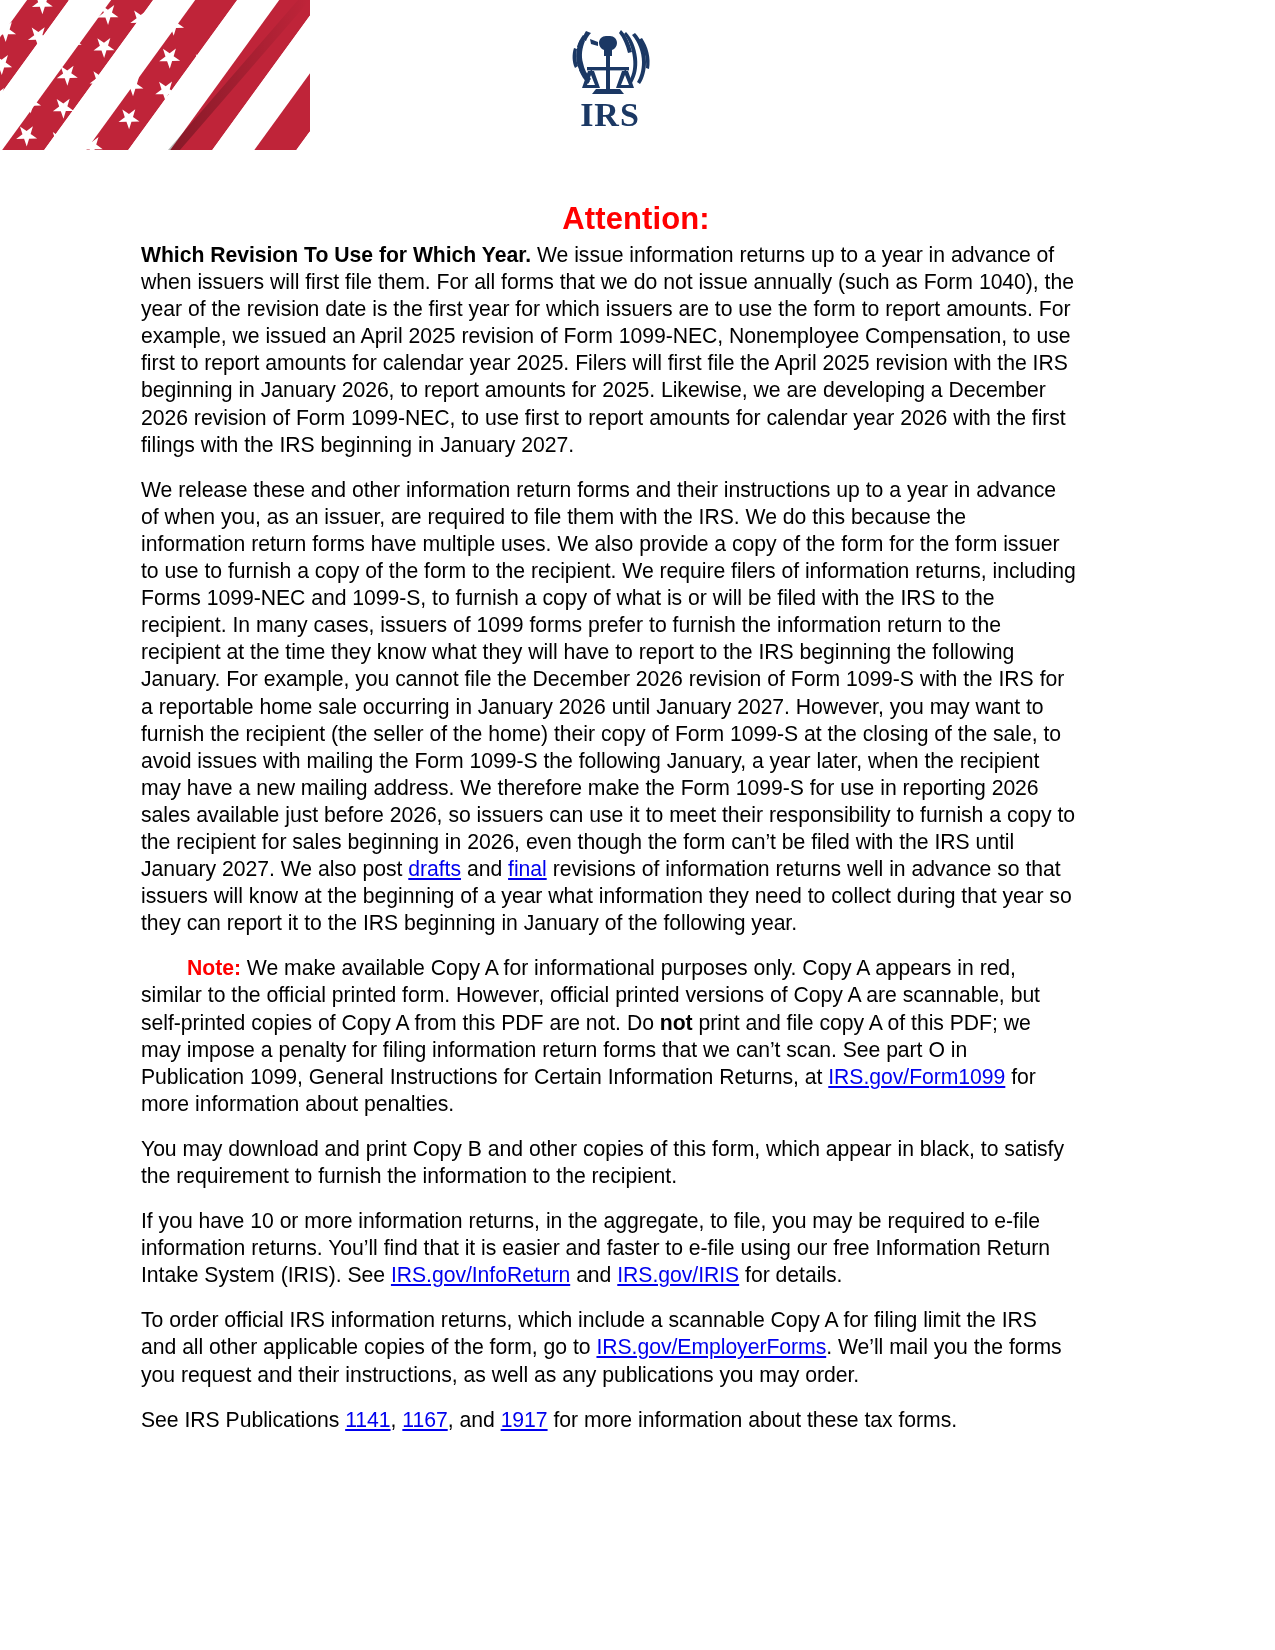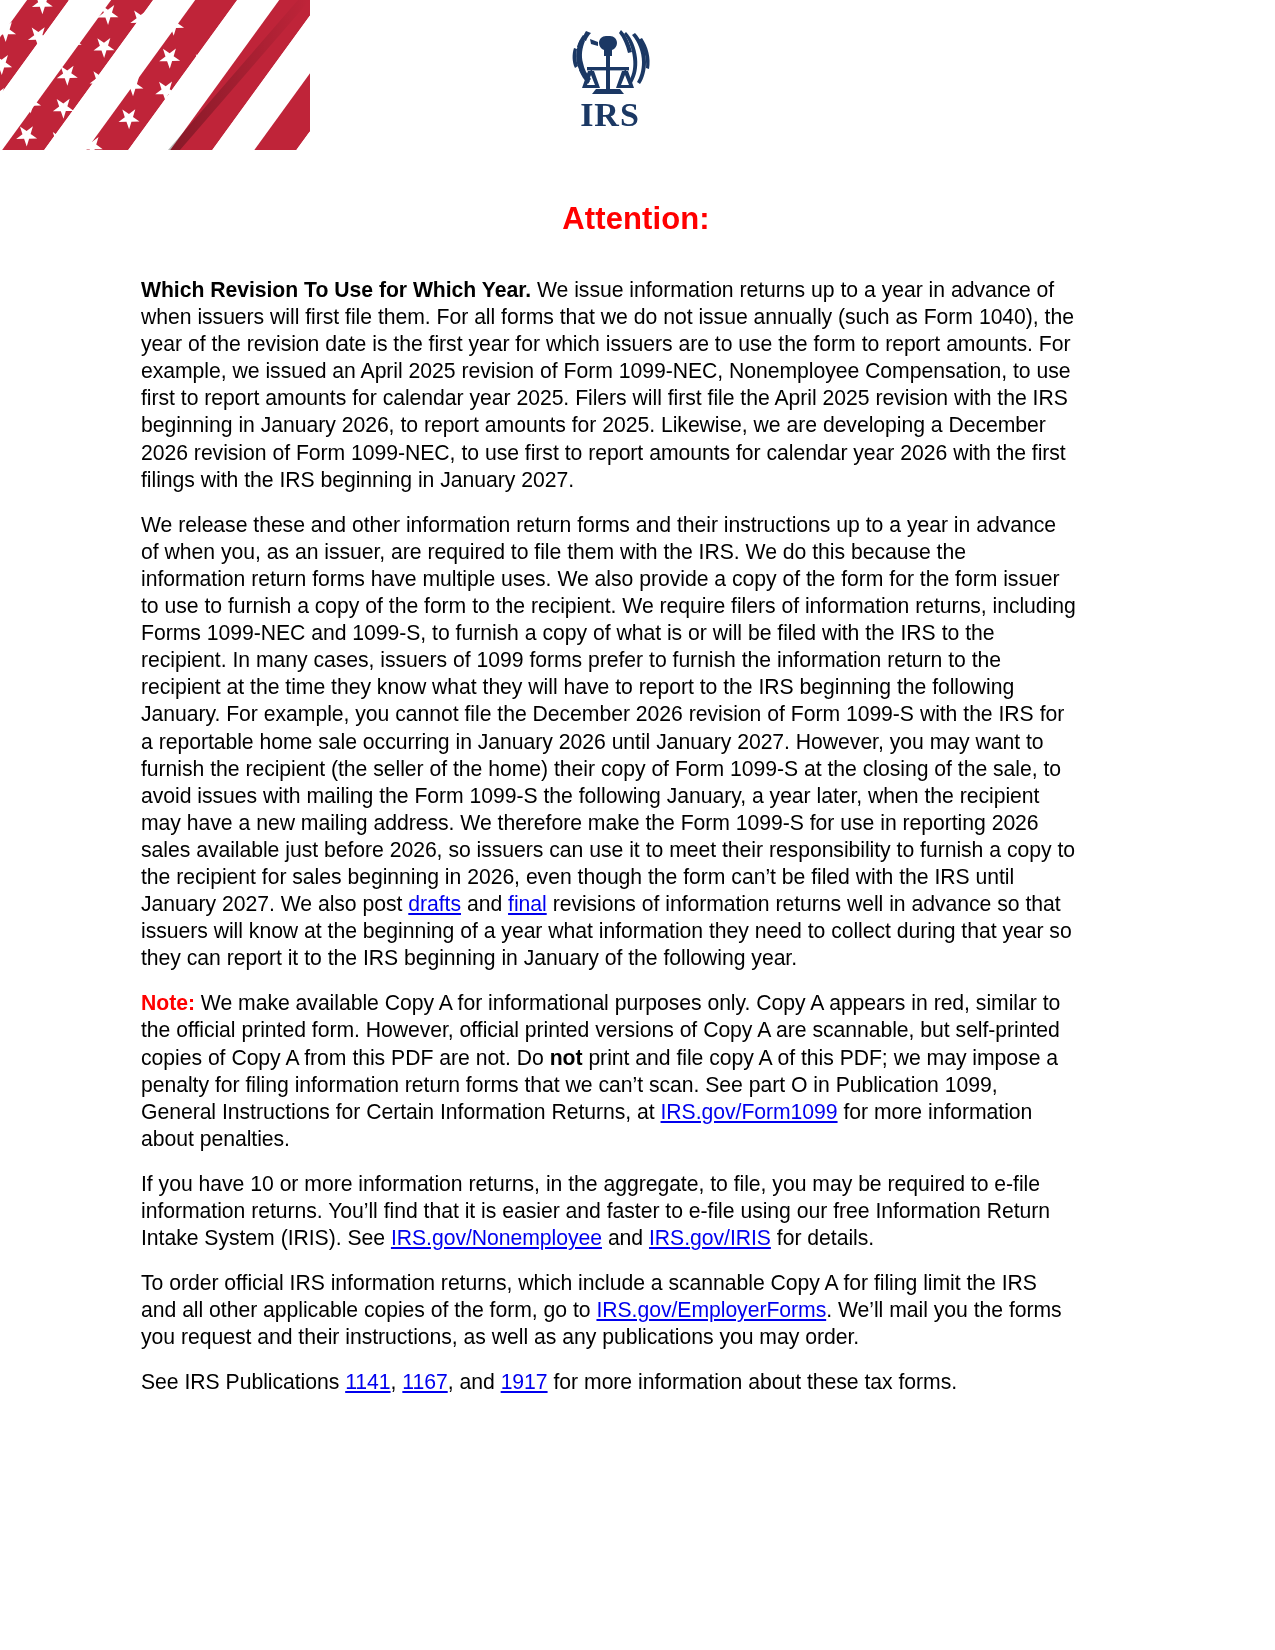--- a/index.html
+++ b/index.html
@@ -105,24 +105,24 @@
 
   p.para {
     font-size: 21.2px;
     line-height: 27.1px;
     margin: 0 0 18px 0;
     text-align: left;
     color: #000000;
     letter-spacing: -0.05px;
     word-spacing: 0.1px;
   }
-  p.first { margin-top: 39px; }
+  p.first { margin-top: 4px; }
 
   .b { font-weight: bold; }
-  .red-b { font-weight: bold; color: #ff0000; }
+  .red-b { font-weight: bold; color: #ff0000; margin-left: 46px; }
 
   a.lnk {
     color: #0000ee;
     text-underline-offset: 1.5px;
   }
 </style>
 </head>
 <body>
 
 <div class="header">
@@ -252,22 +252,23 @@
   <h1 class="title">Attention:</h1>
 
   <div class="content">
 
     <p class="para first"><span class="b">Which Revision To Use for Which Year.</span><span> We issue information returns up to a year in advance of when issuers will first file them. For all forms that we do not issue annually (such as Form 1040), the year of the revision date is the first year for which issuers are to use the form to report amounts. For example, we issued an April 2025 revision of Form 1099-NEC, Nonemployee Compensation, to use first to report amounts for calendar year 2025. Filers will first file the April 2025 revision with the IRS beginning in January 2026, to report amounts for 2025. Likewise, we are developing a December 2026 revision of Form 1099-NEC, to use first to report amounts for calendar year 2026 with the first filings with the IRS beginning in January 2027.</span></p>
 
     <p class="para"><span>We release these and other information return forms and their instructions up to a year in advance of when you, as an issuer, are required to file them with the IRS. We do this because the information return forms have multiple uses. We also provide a copy of the form for the form issuer to use to furnish a copy of the form to the recipient. We require filers of information returns, including Forms 1099-NEC and 1099-S, to furnish a copy of what is or will be filed with the IRS to the recipient. In many cases, issuers of 1099 forms prefer to furnish the information return to the recipient at the time they know what they will have to report to the IRS beginning the following January. For example, you cannot file the December 2026 revision of Form 1099-S with the IRS for a reportable home sale occurring in January 2026 until January 2027. However, you may want to furnish the recipient (the seller of the home) their copy of Form 1099-S at the closing of the sale, to avoid issues with mailing the Form 1099-S the following January, a year later, when the recipient may have a new mailing address. We therefore make the Form 1099-S for use in reporting 2026 sales available just before 2026, so issuers can use it to meet their responsibility to furnish a copy to the recipient for sales beginning in 2026, even though the form can’t be filed with the IRS until January 2027. We also post </span><a class="lnk" href="#">drafts</a><span> and </span><a class="lnk" href="#">final</a><span> revisions of information returns well in advance so that issuers will know at the beginning of a year what information they need to collect during that year so they can report it to the IRS beginning in January of the following year.</span></p>
 
     <p class="para"><span class="red-b">Note:</span><span> We make available Copy A for informational purposes only. Copy A appears in red, similar to the official printed form. However, official printed versions of Copy A are scannable, but self-printed copies of Copy A from this PDF are not. Do </span><span class="b">not</span><span> print and file copy A of this PDF; we may impose a penalty for filing information return forms that we can’t scan. See part O in Publication 1099, General Instructions for Certain Information Returns, at </span><a class="lnk" href="#">IRS.gov/Form1099</a><span> for more information about penalties.</span></p>
 
-
-    <p class="para"><span>If you have 10 or more information returns, in the aggregate, to file, you may be required to e-file information returns. You’ll find that it is easier and faster to e-file using our free Information Return Intake System (IRIS). See </span><a class="lnk" href="#">IRS.gov/Nonemployee</a><span> and </span><a class="lnk" href="#">IRS.gov/IRIS</a><span> for details.</span></p>
+    <p class="para">You may download and print Copy B and other copies of this form, which appear in black, to satisfy the requirement to furnish the information to the recipient.</p>
+
+    <p class="para"><span>If you have 10 or more information returns, in the aggregate, to file, you may be required to e-file information returns. You’ll find that it is easier and faster to e-file using our free Information Return Intake System (IRIS). See </span><a class="lnk" href="#">IRS.gov/InfoReturn</a><span> and </span><a class="lnk" href="#">IRS.gov/IRIS</a><span> for details.</span></p>
 
     <p class="para"><span>To order official IRS information returns, which include a scannable Copy A for filing limit the IRS and all other applicable copies of the form, go to </span><a class="lnk" href="#">IRS.gov/EmployerForms</a><span>. We’ll mail you the forms you request and their instructions, as well as any publications you may order.</span></p>
 
 
     <p class="para"><span>See IRS Publications </span><a class="lnk" href="#">1141</a><span>, </span><a class="lnk" href="#">1167</a><span>, and </span><a class="lnk" href="#">1917</a><span> for more information about these tax forms.</span></p>
 
   </div>
 </div>
 
 </body></html>

